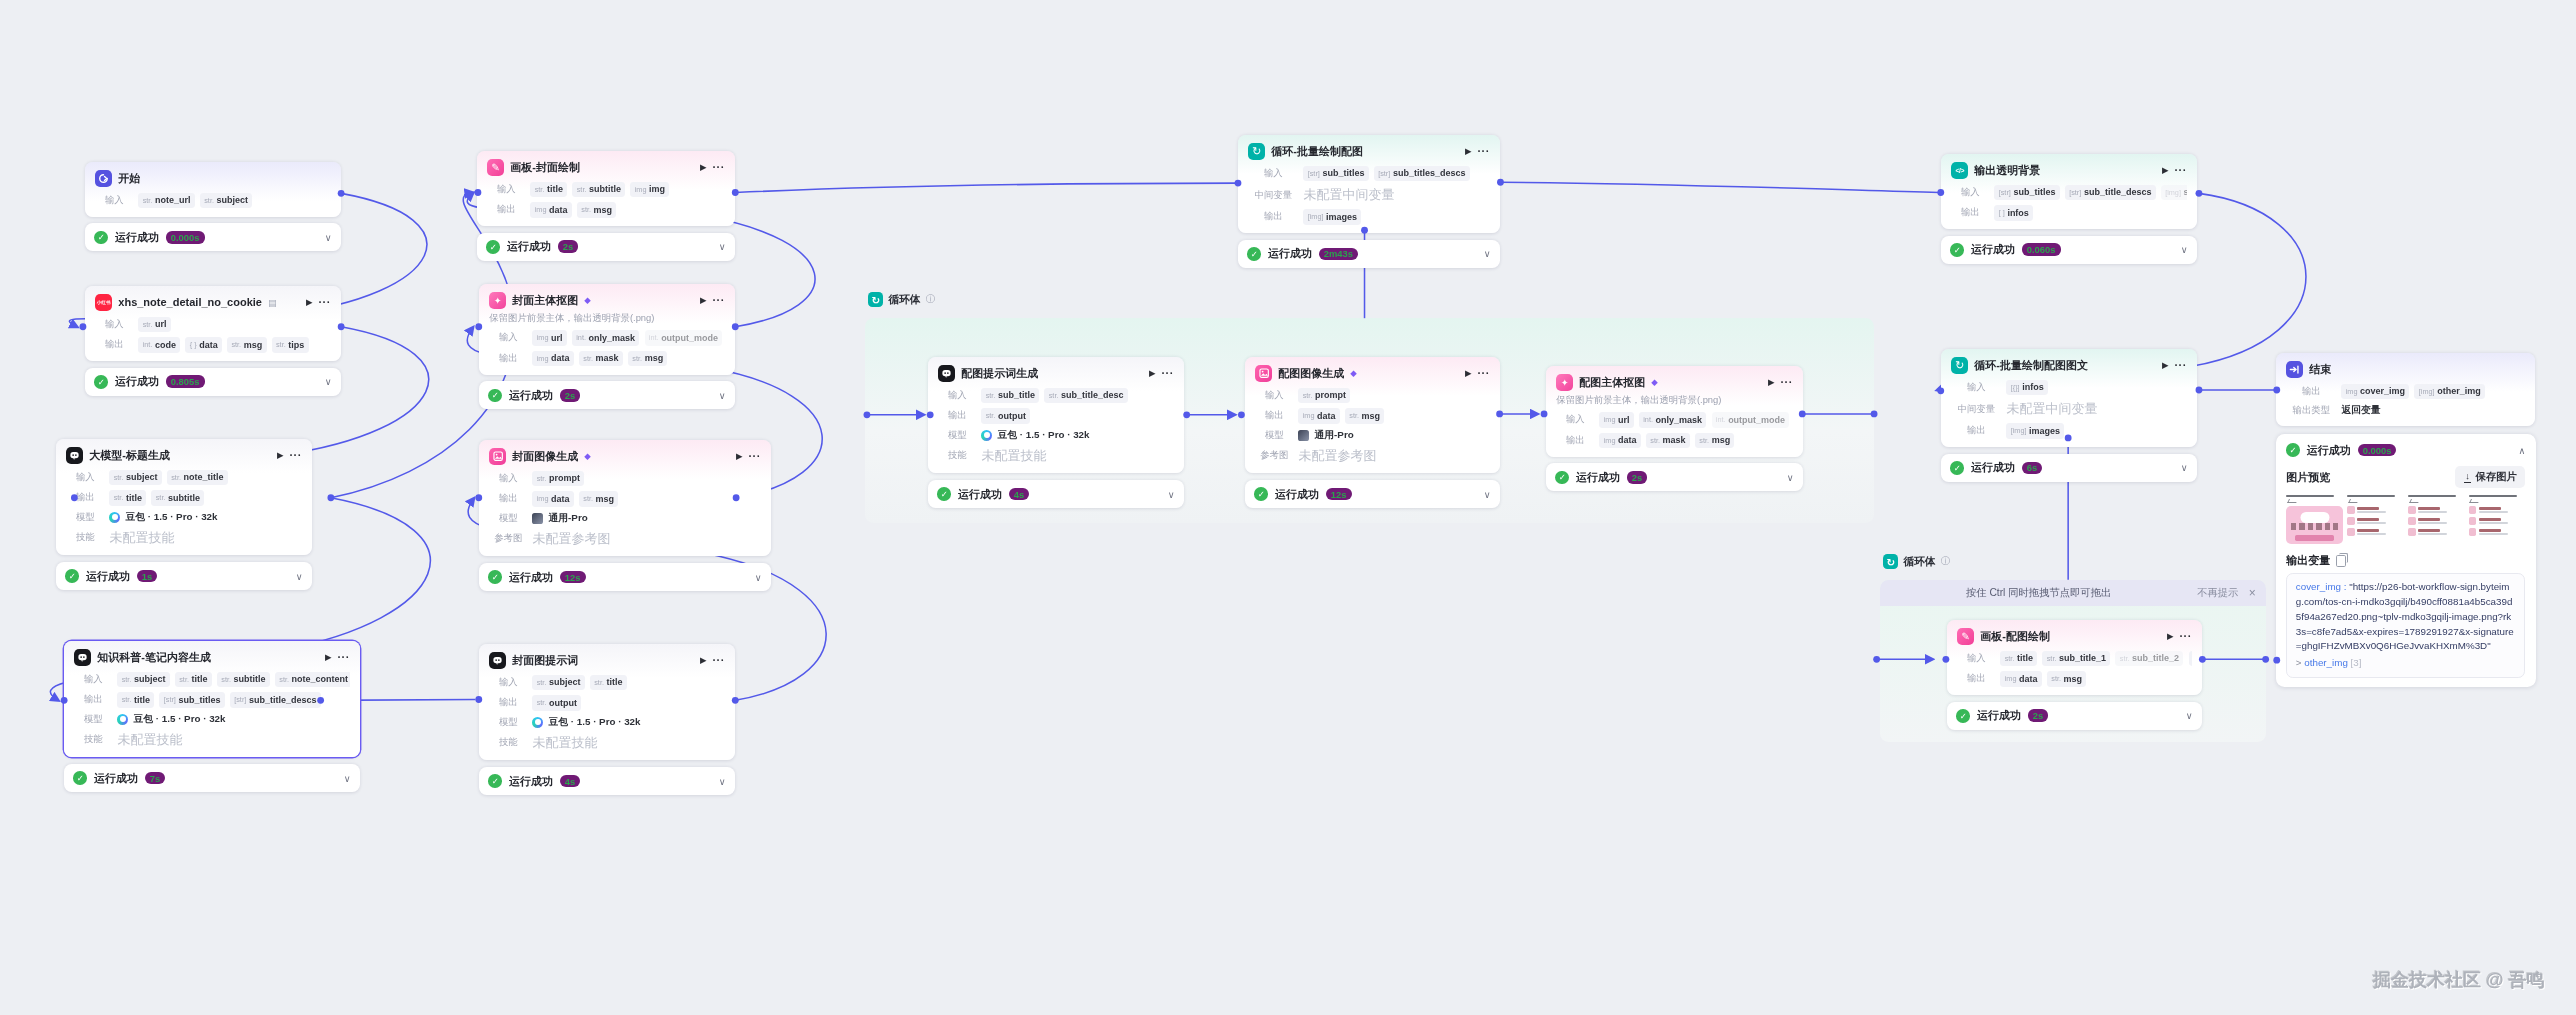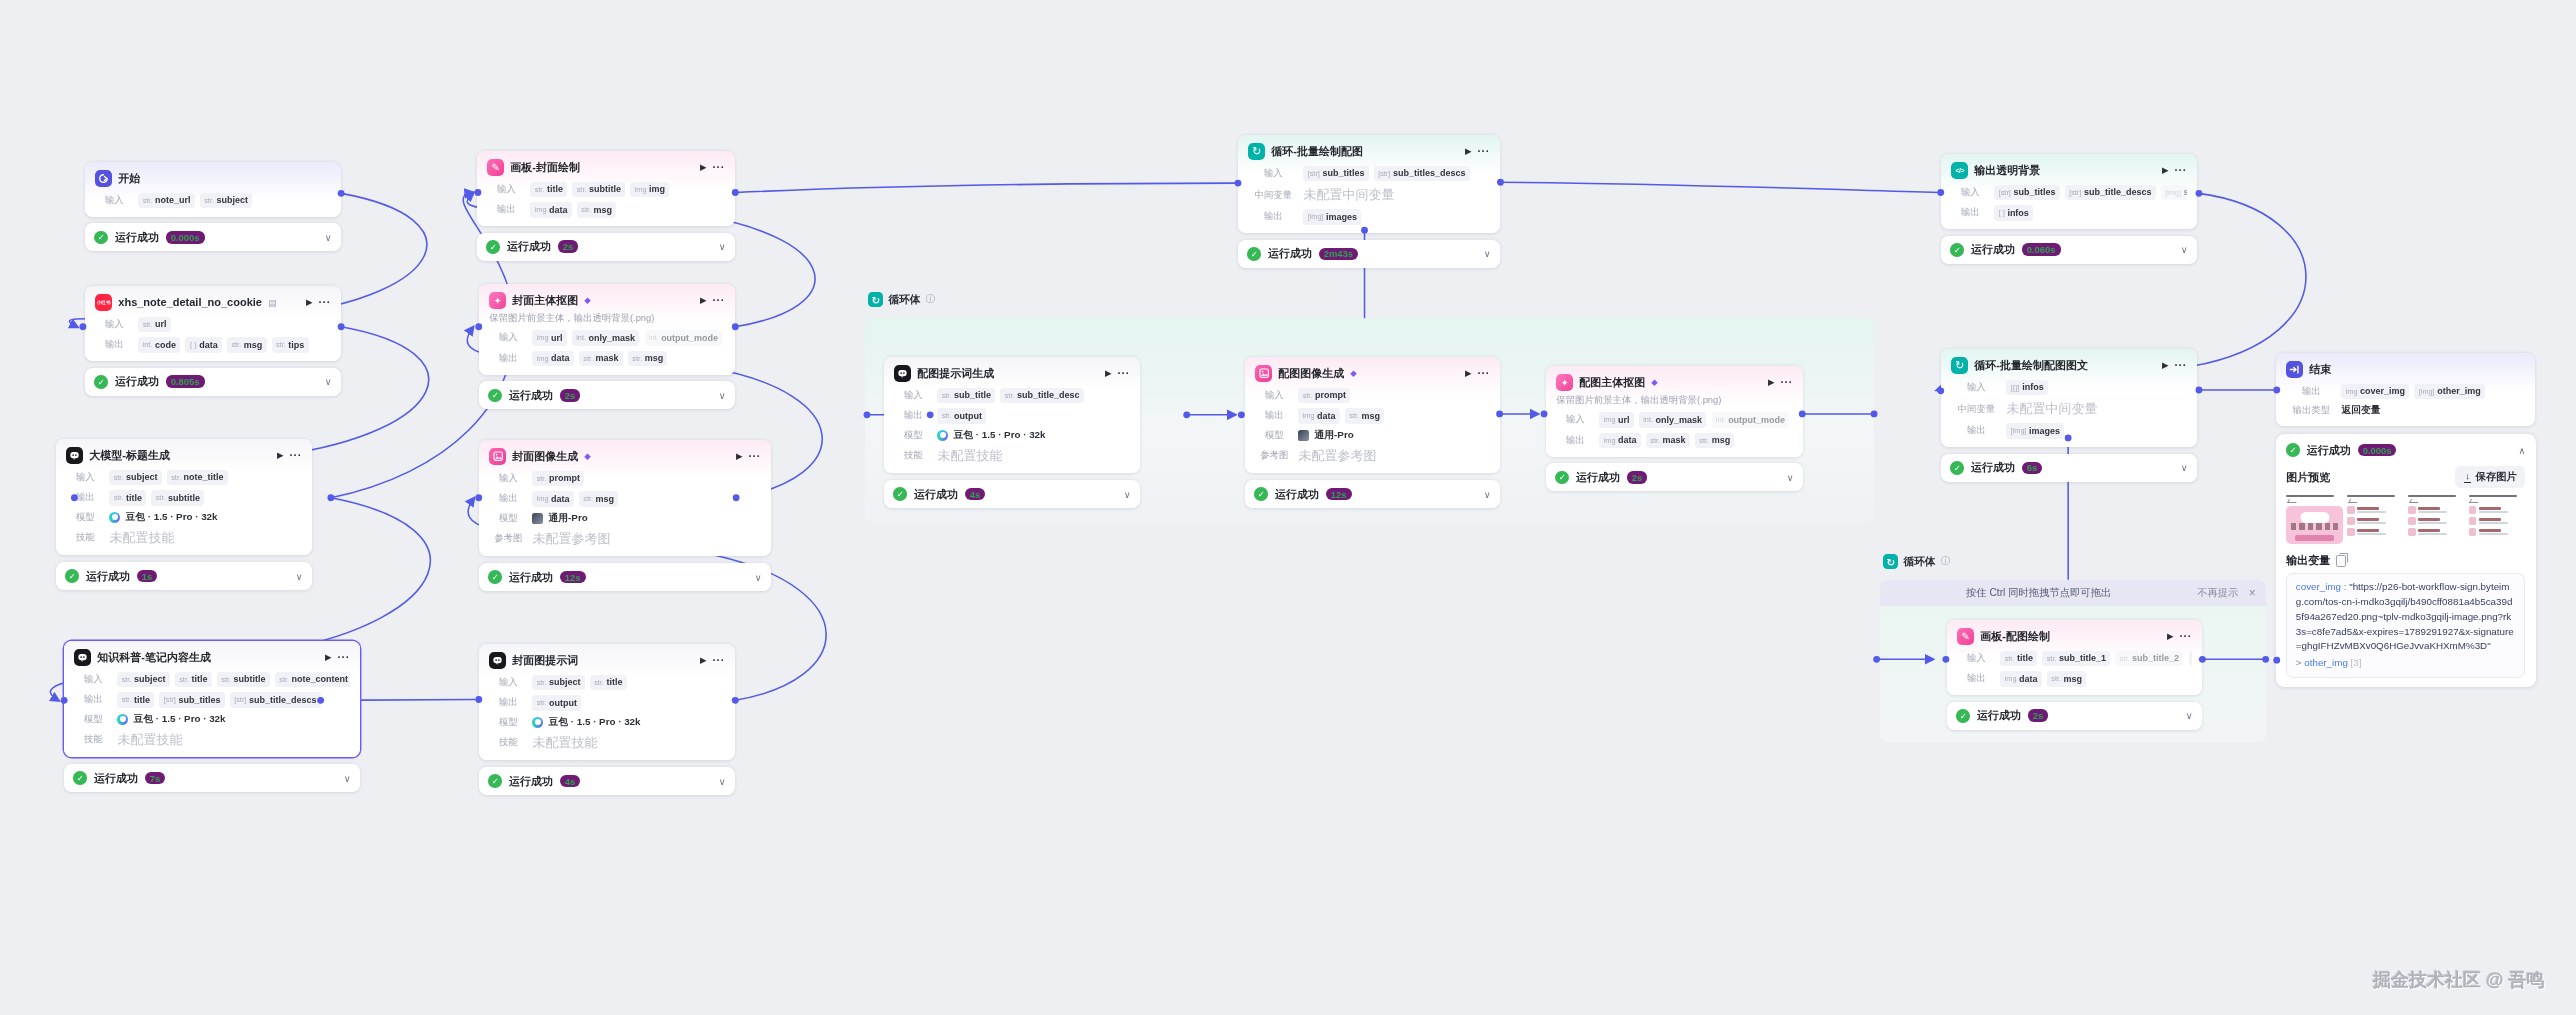--- a/index.html
+++ b/index.html
@@ -671,21 +671,21 @@
             </span>
           </div>
         </div>
         <div class="status">
           <span class="scheck">✓</span>
           <span class="stext">运行成功</span>
           <span class="stime">6s</span>
           <span class="schev">∨</span>
         </div>
       </div>
-      <div class="node" style="left: 884px; top: 357px; width: 256px;">
+      <div class="node" style="left: 928px; top: 357px; width: 256px;">
         <div class="card tint-gray">
           <div class="head">
             <span class="nicon ic-llm">
               <svg width="11" height="11" viewBox="0 0 16 16">
                 <rect x="2" y="3" width="12" height="9" rx="4" fill="#fff"></rect>
                 <circle cx="6" cy="7.5" r="1.2" fill="#17181d"></circle>
                 <circle cx="10" cy="7.5" r="1.2" fill="#17181d"></circle>
                 <path d="M6 12l1.5 2 1-2z" fill="#fff"></path>
               </svg>
             </span>

